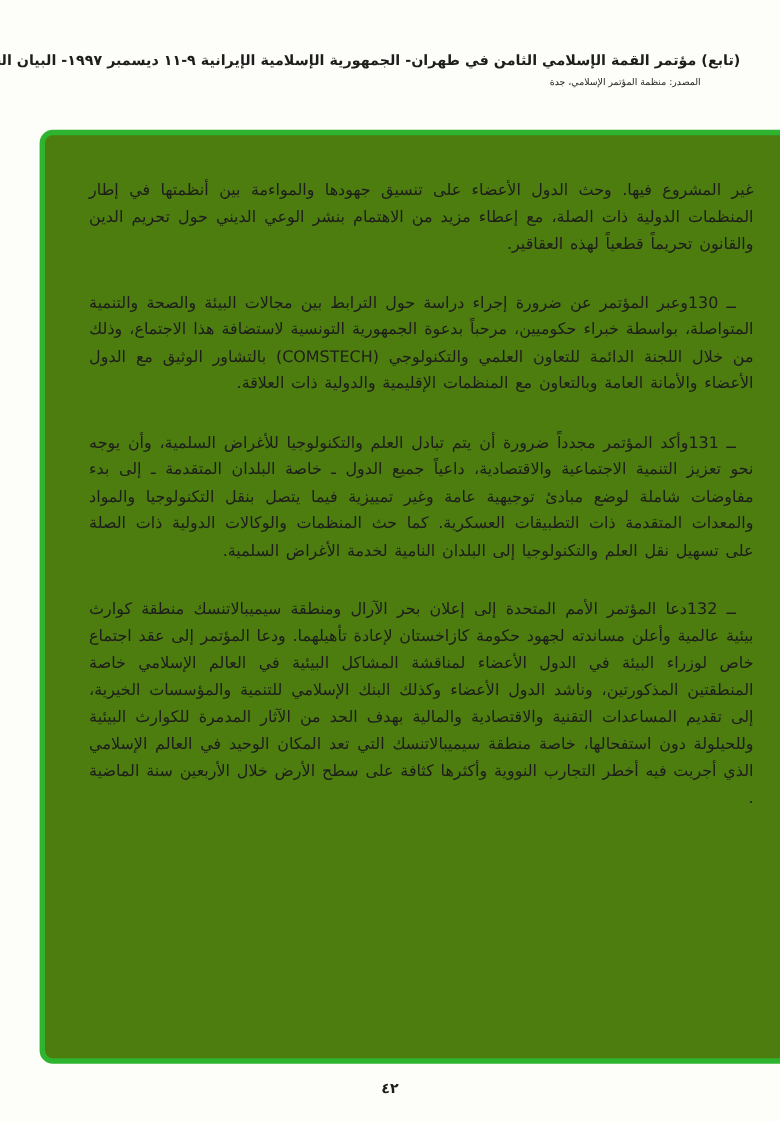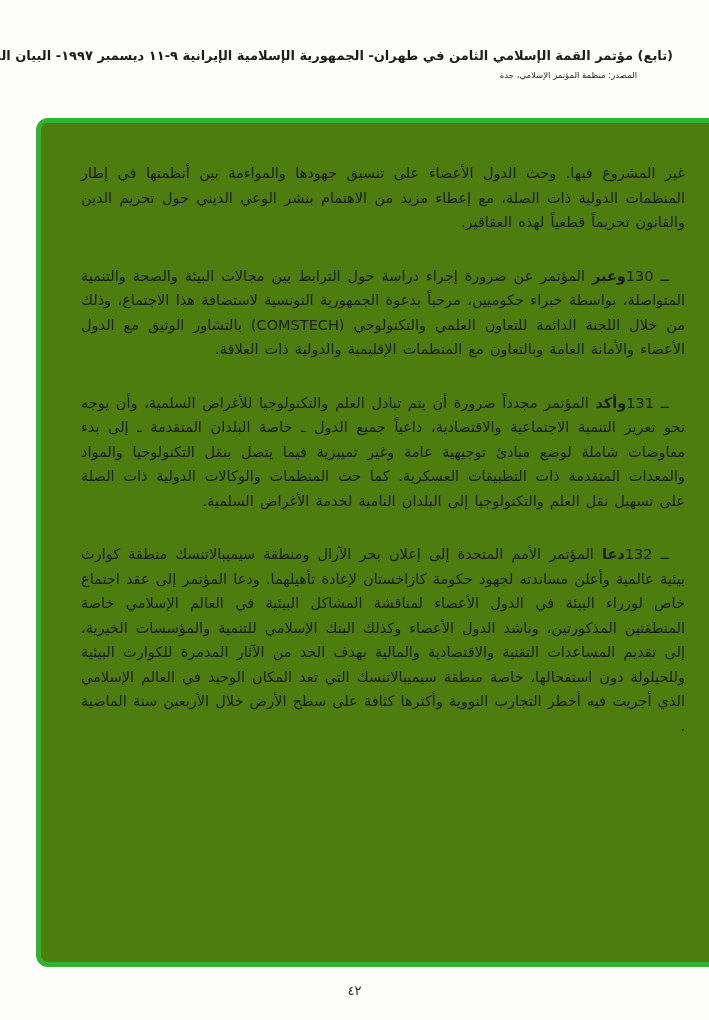--- a/index.html
+++ b/index.html
@@ -52,27 +52,27 @@
     text-align:justify;
     word-spacing:1.5px;
     margin-bottom:29px;
   }
   .para.item { text-indent:16px; }
   .marker {
     direction:ltr;
     unicode-bidi:isolate;
     white-space:nowrap;
   }
-  .lead { font-weight:bold; }
+  .lead { font-weight:normal; }
   .pageno {
     position:absolute;
     left:0; right:0; bottom:22px;
     text-align:center;
     font-size:13px;
-    font-weight:normal;
+    font-weight:bold;
   }
 </style>
 </head>
 <body>
 
 <div class="page">
 
   <div class="header">
     <div class="header-line1">(تابع) مؤتمر القمة الإسلامي الثامن في طهران- الجمهورية الإسلامية الإيرانية ٩-١١ ديسمبر ١٩٩٧- البيان الختامي</div>
     <div class="header-line2">المصدر: منظمة المؤتمر الإسلامي، جدة</div>

